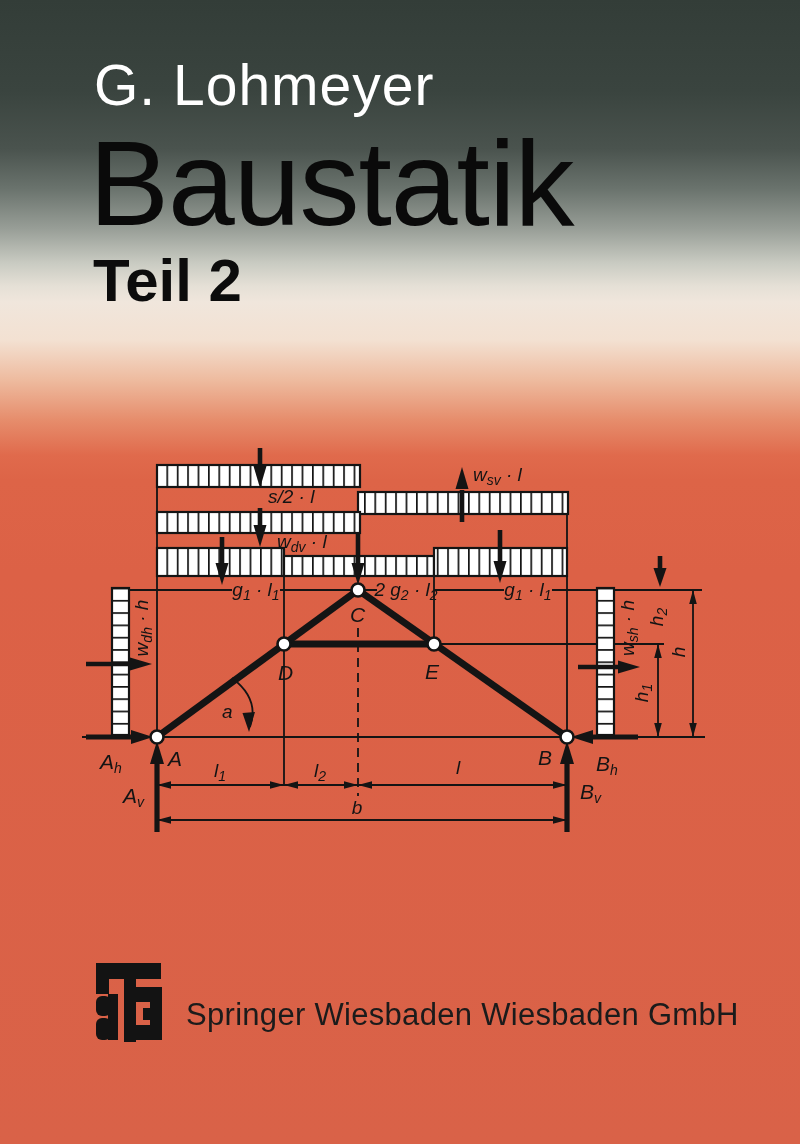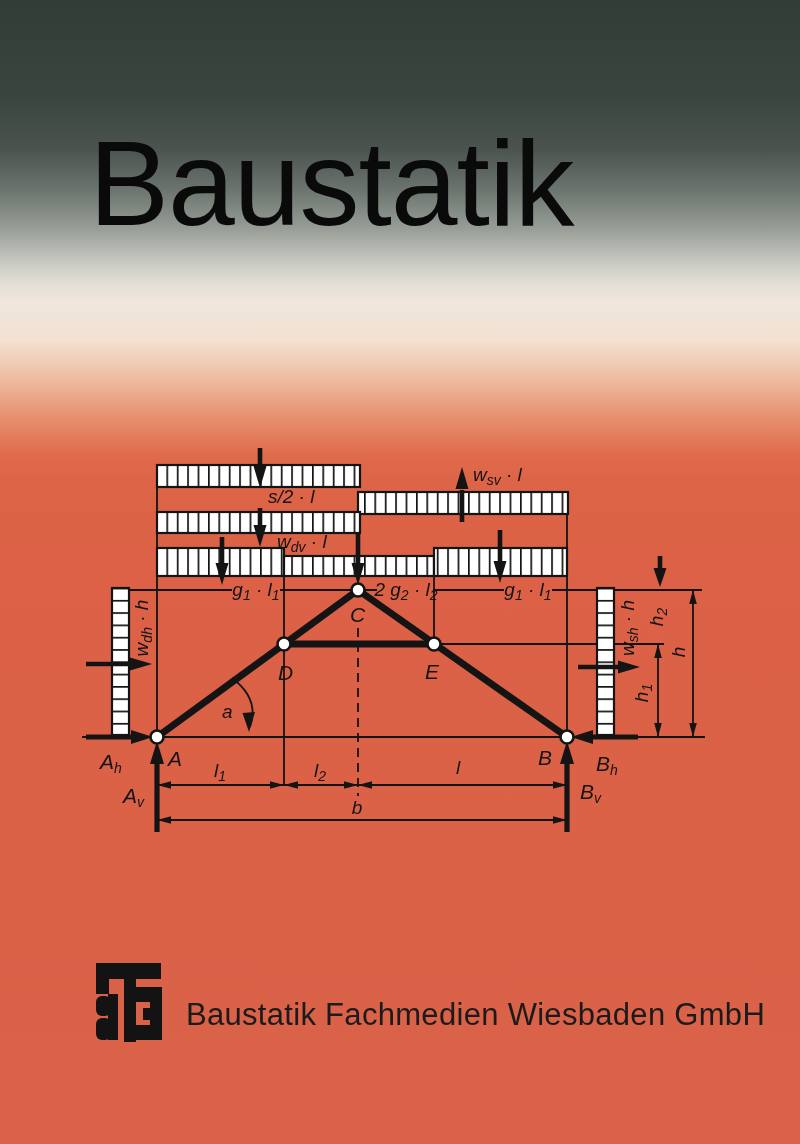--- a/index.html
+++ b/index.html
@@ -26,22 +26,24 @@
   .shaft2{stroke:#141414;stroke-width:5.2;fill:none;}
   .head{fill:#141414;stroke:none;}
   .bar{stroke:#141414;stroke-width:2.2;}
   .node{fill:#ffffff;stroke:#141414;stroke-width:2.6;}
 </style>
 </head>
 <body>
 
 <div class="page">
 
+  <div class="author">G. Lohmeyer</div>
   <div class="title">Baustatik</div>
   <div class="subtitle">
+    <span>Teil 2</span>
   </div>
 
   <svg class="diagram" width="800" height="420" viewBox="0 0 800 420">
     <defs>
       <pattern id="vh" width="10.4" height="10" patternUnits="userSpaceOnUse">
         <rect width="10.4" height="10" fill="#ffffff"></rect>
         <rect width="1.7" height="10" fill="#141414"></rect>
       </pattern>
       <pattern id="hh" width="10" height="12.3" patternUnits="userSpaceOnUse">
         <rect width="10" height="12.3" fill="#ffffff"></rect>
@@ -220,15 +222,15 @@
       <rect x="28" y="18" width="12" height="63"></rect>
       <rect x="12" y="33" width="10" height="46"></rect>
       <rect x="0" y="35" width="15" height="20" rx="6"></rect>
       <rect x="0" y="57" width="15" height="22" rx="6"></rect>
       <rect x="40" y="26" width="26" height="15"></rect>
       <rect x="54" y="26" width="12" height="53"></rect>
       <rect x="40" y="64" width="26" height="15"></rect>
       <rect x="47" y="47" width="19" height="12"></rect>
     </g>
   </svg>
-  <div class="publisher">Baustatik Fachmedien Wiesbaden GmbH</div>
+  <div class="publisher">Springer Wiesbaden Wiesbaden GmbH</div>
 
 </div>
 
 </body></html>

